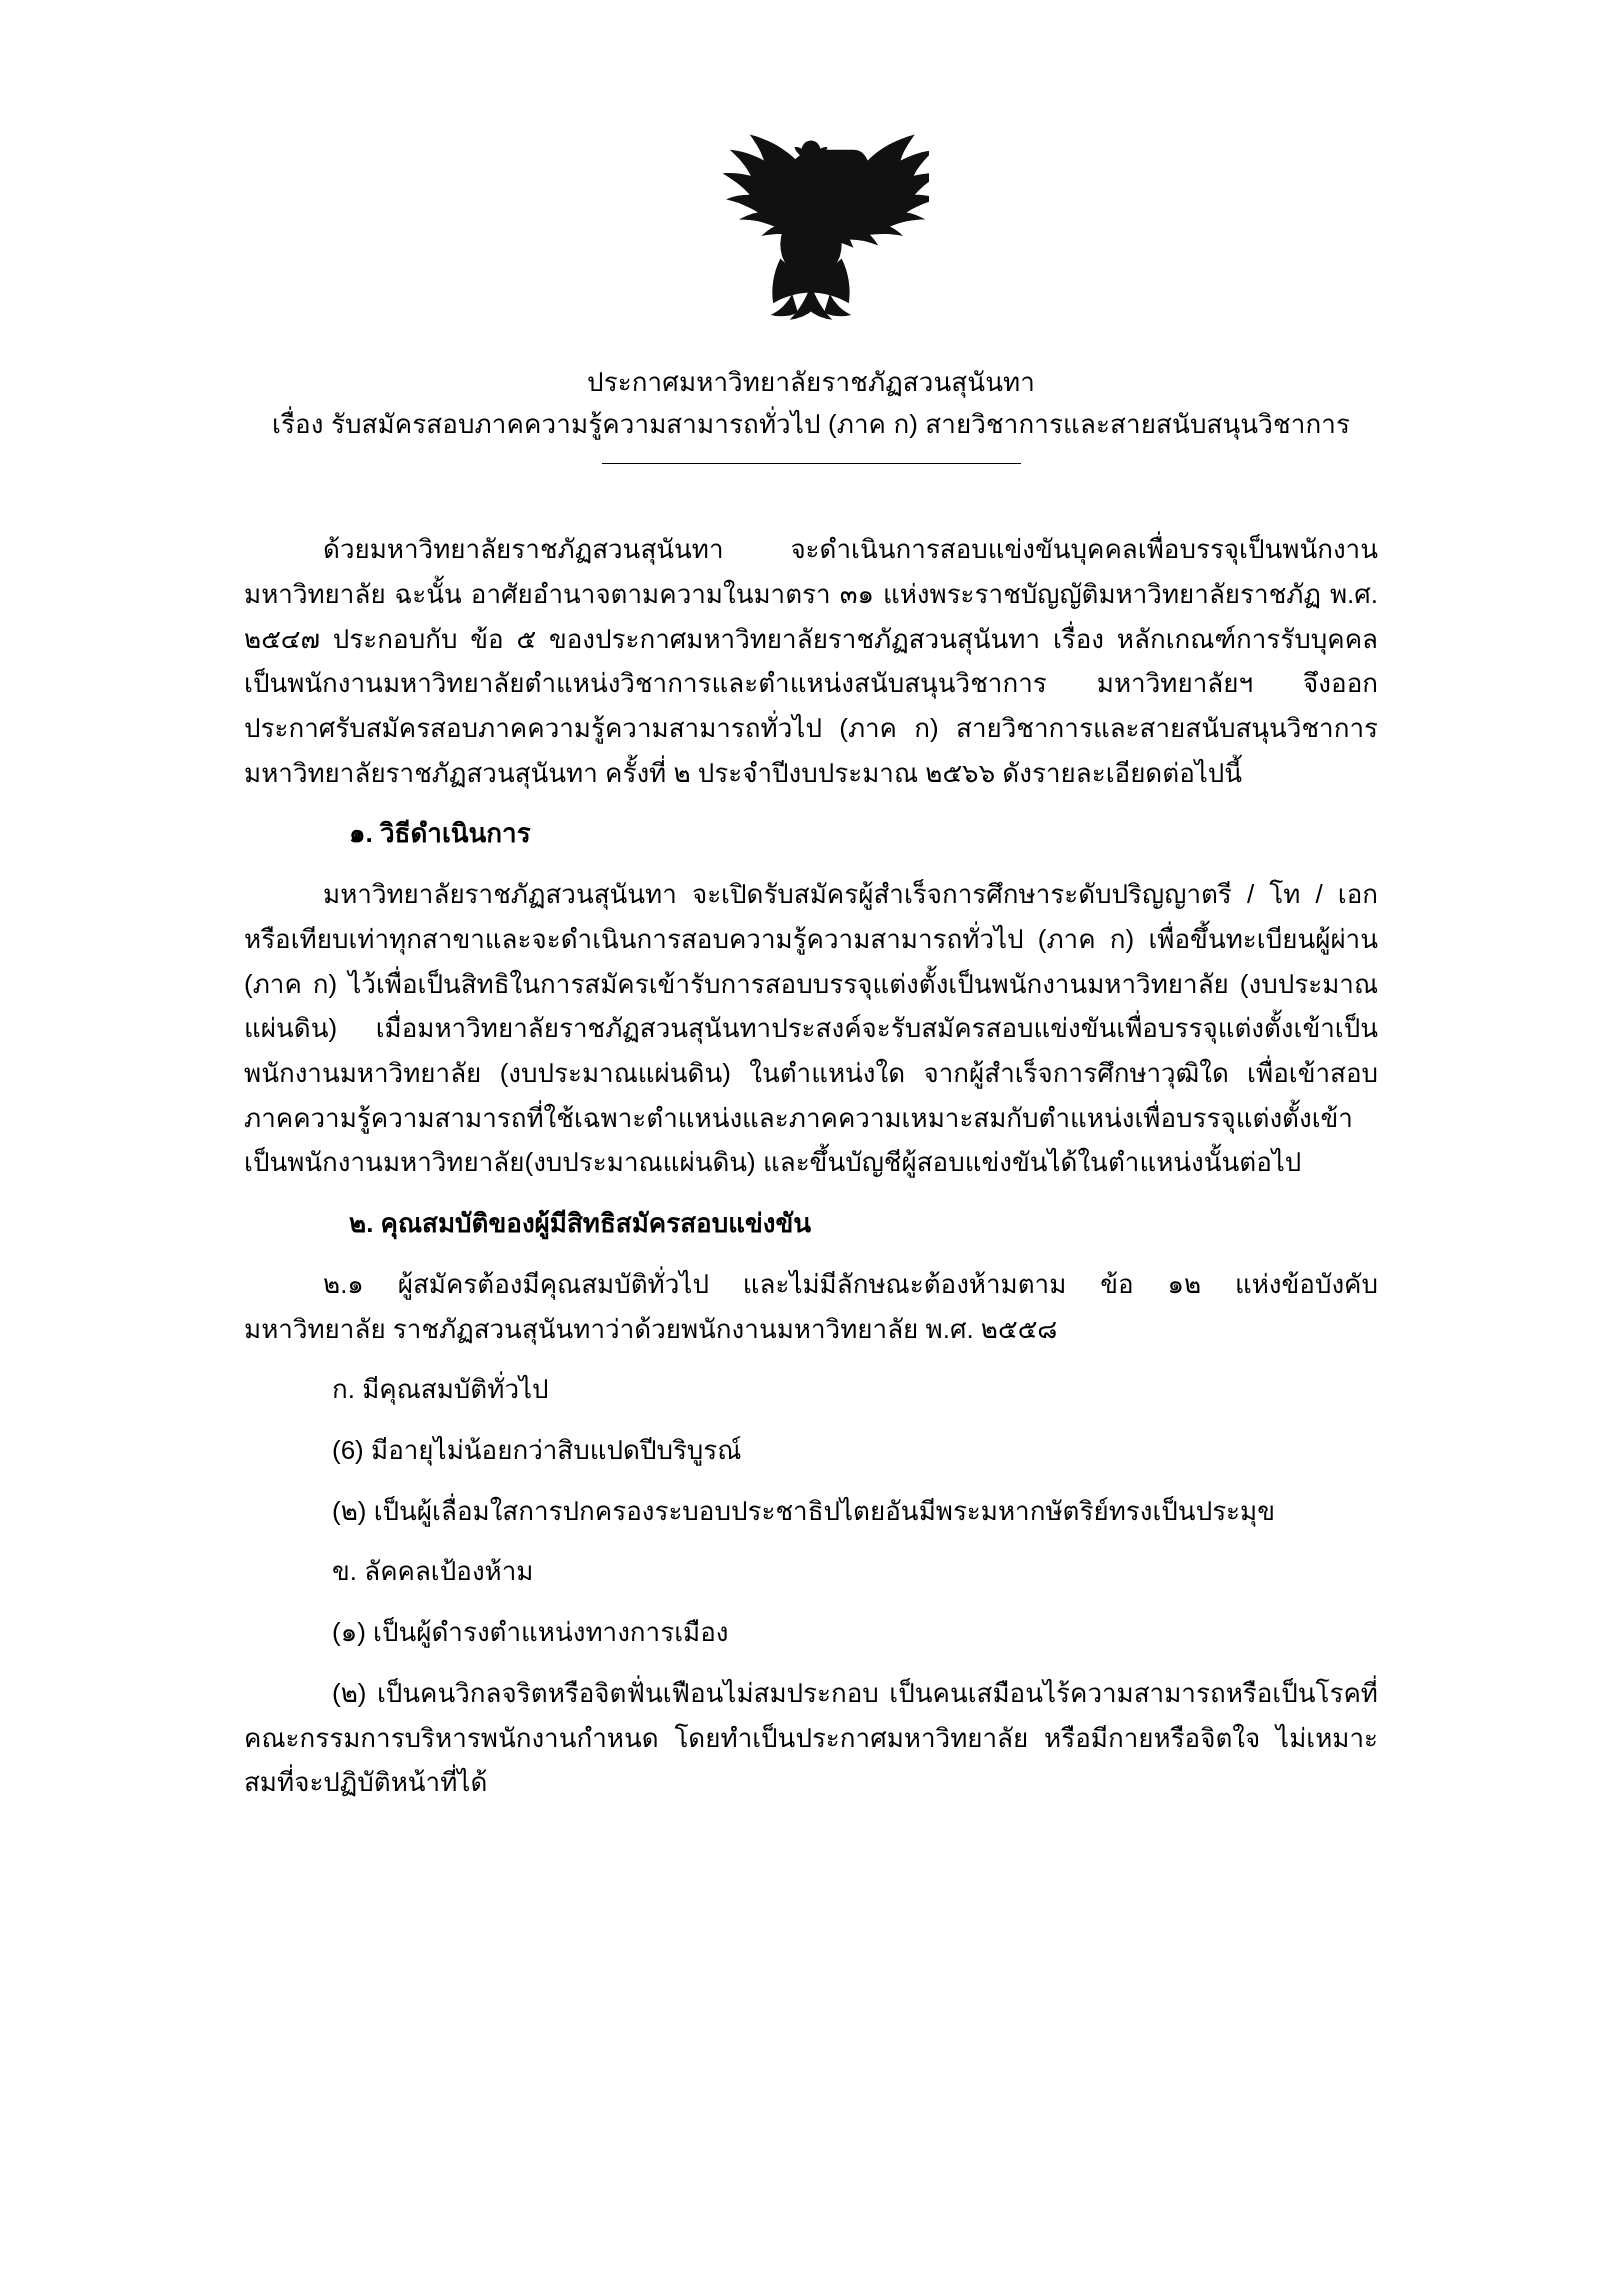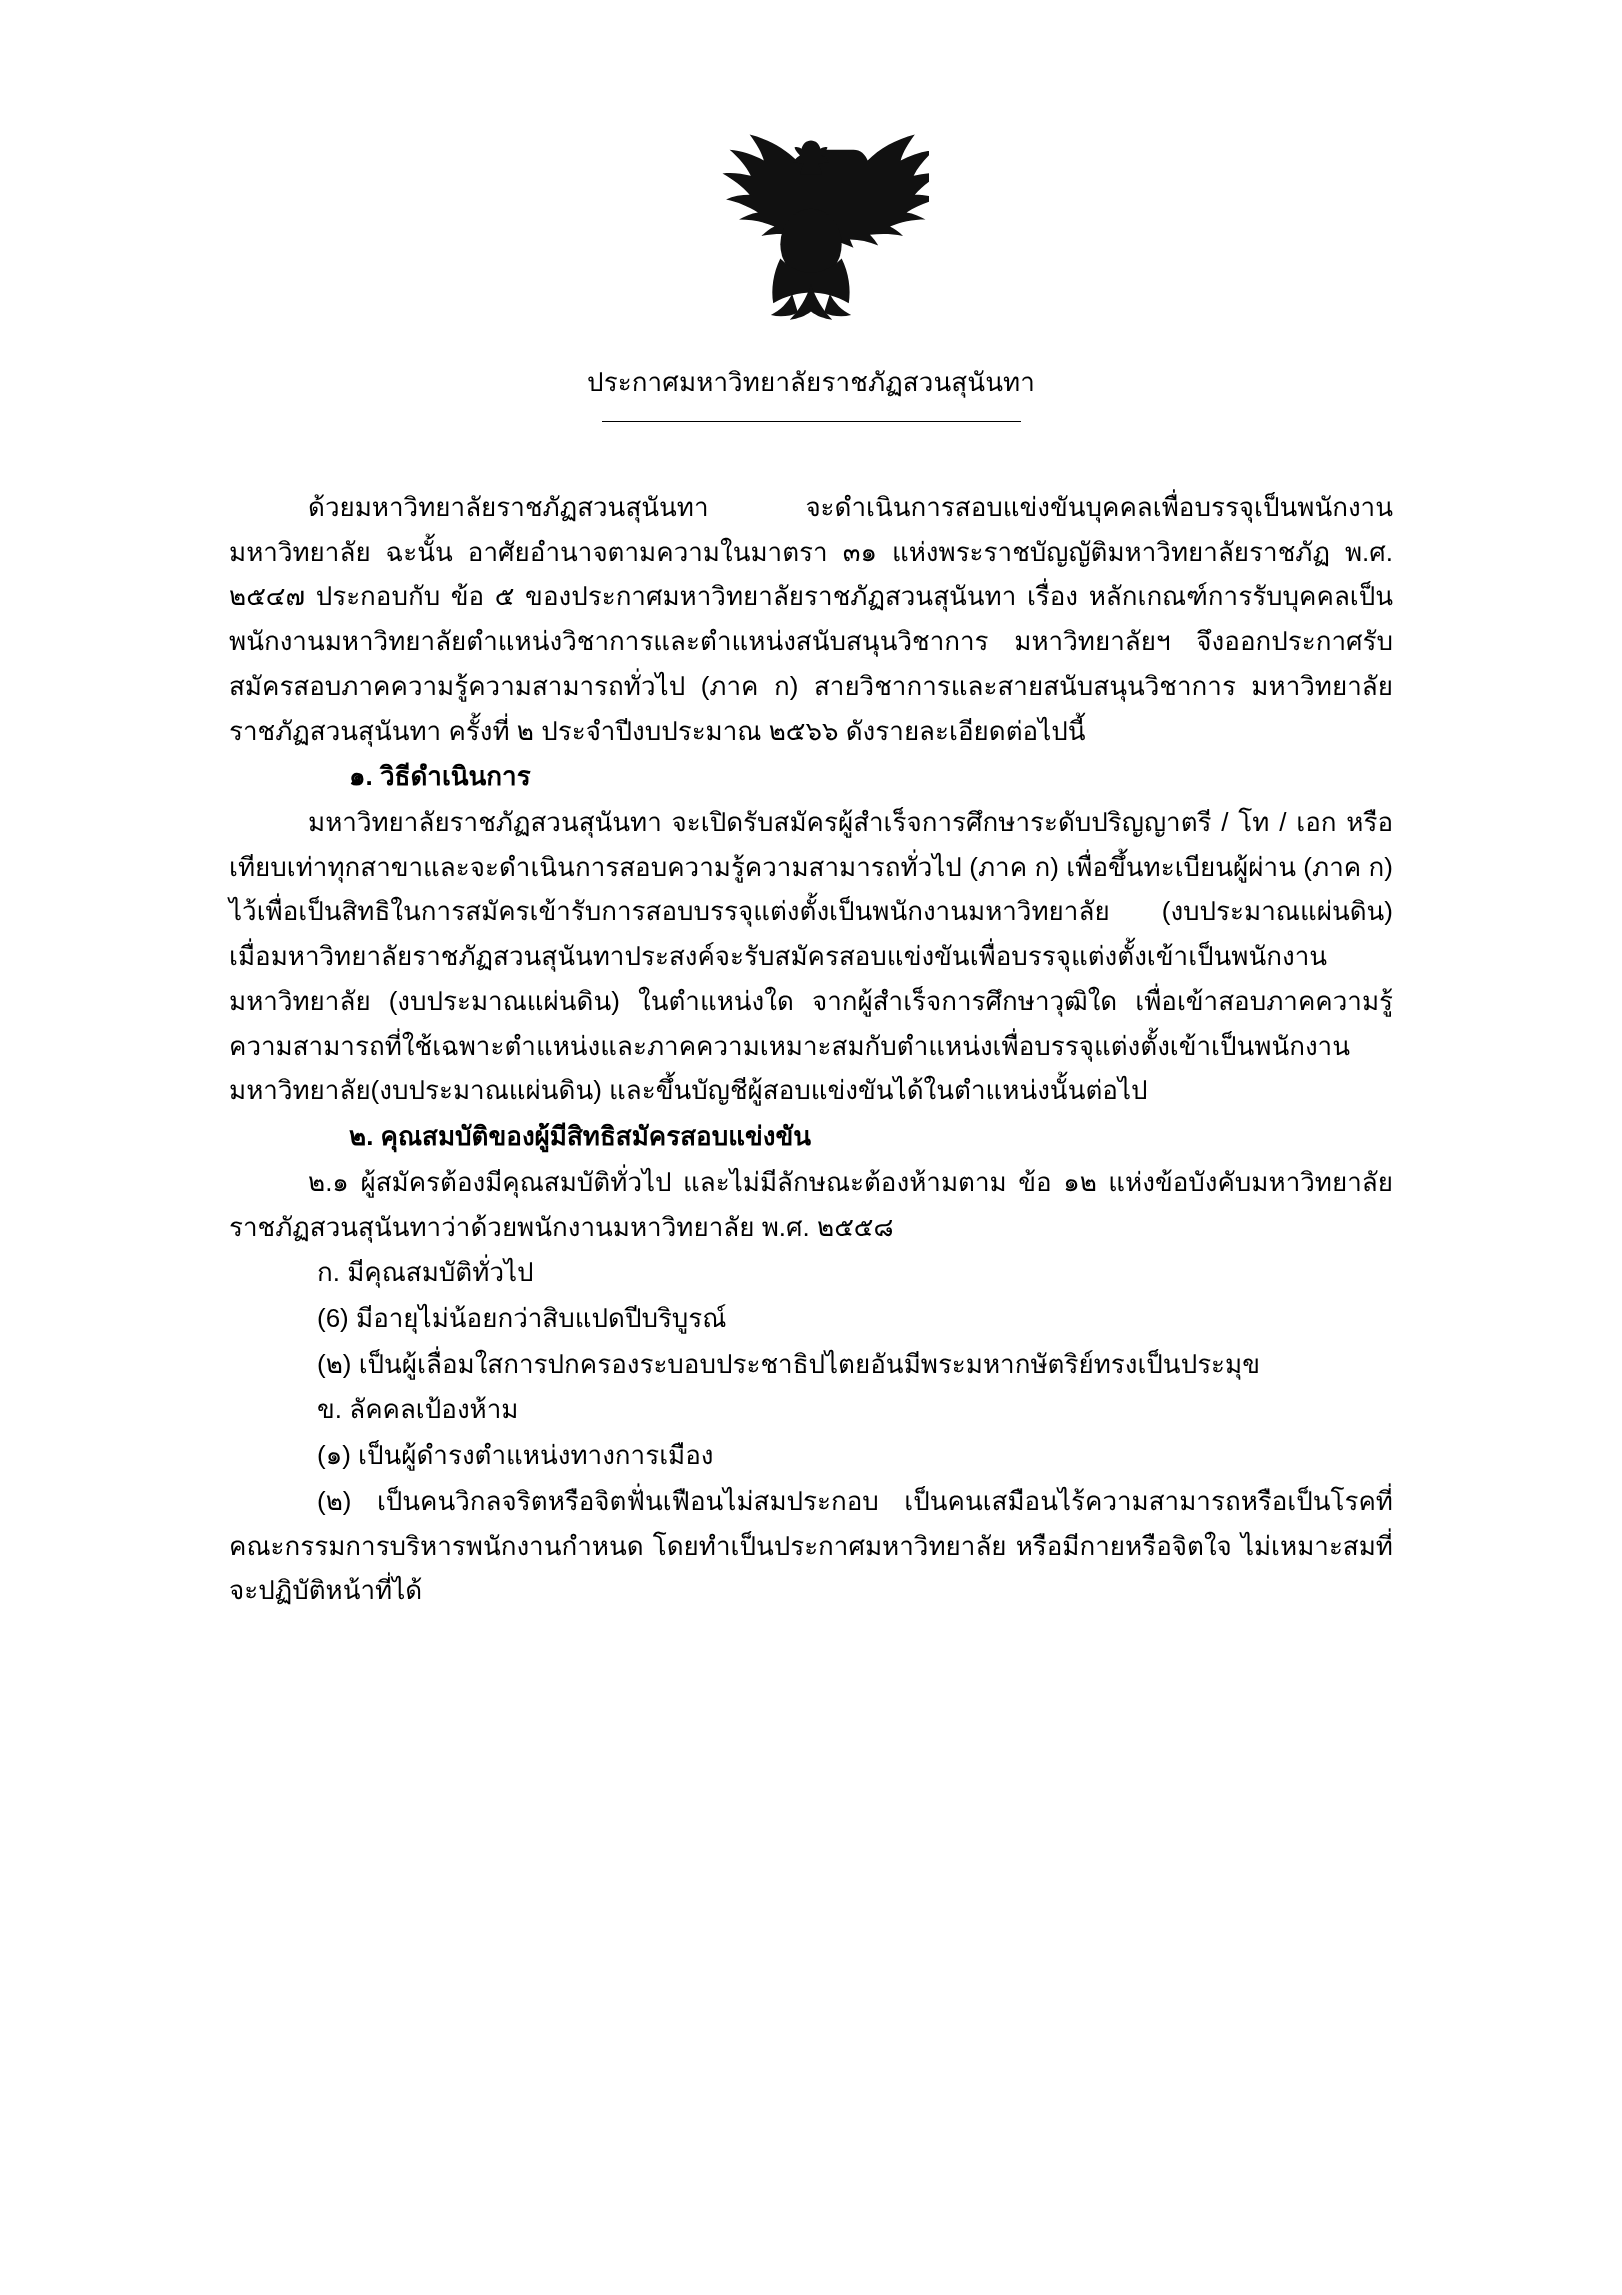--- a/index.html
+++ b/index.html
@@ -47,21 +47,21 @@
     width: 419px;
     height: 0;
     border-top: 1.3px solid #000;
   }
   .body-block {
     margin-top: 63px;
   }
   p.para {
     font-size: 26px;
     line-height: 1.72;
-    margin: 1px;
+    margin: 16px;
     text-align: justify;
     text-justify: inter-word;
     text-indent: 0;
     hyphens: none;
   }
   p.para.indent {
     text-indent: 79px;
   }
   p.para.indent-xs {
     text-indent: 88px;
@@ -95,20 +95,21 @@
 
         <path d="M84 160c-4 8-10 14-18 18 8 2 16 1 23-2zM116 160c4 8 10 14 18 18-8 2-16 1-23-2z"></path>
 
         <path d="M100 152c-4 12-10 22-18 30 7-1 13-3 18-7 5 4 11 6 18 7-8-8-14-18-18-30z"></path>
       </g>
     </svg>
   </div>
 
   <div class="header-block">
     <div class="header-line">ประกาศมหาวิทยาลัยราชภัฏสวนสุนันทา</div>
+    <div class="header-line">เรื่อง   รับสมัครสอบภาคความรู้ความสามารถทั่วไป (ภาค ก) สายวิชาการและสายสนับสนุนวิชาการ</div>
   </div>
 
   <div class="rule-wrap">
     <div class="rule"></div>
   </div>
 
   <div class="body-block">
 
     <p class="para indent">ด้วยมหาวิทยาลัยราชภัฏสวนสุนันทา จะดำเนินการสอบแข่งขันบุคคลเพื่อบรรจุเป็นพนักงานมหาวิทยาลัย  ฉะนั้น  อาศัยอำนาจตามความในมาตรา  ๓๑  แห่งพระราชบัญญัติมหาวิทยาลัยราชภัฏ  พ.ศ. ๒๕๔๗ ประกอบกับ  ข้อ  ๕  ของประกาศมหาวิทยาลัยราชภัฏสวนสุนันทา  เรื่อง  หลักเกณฑ์การรับบุคคลเป็นพนักงานมหาวิทยาลัยตำแหน่งวิชาการและตำแหน่งสนับสนุนวิชาการ  มหาวิทยาลัยฯ  จึงออกประกาศรับสมัครสอบภาคความรู้ความสามารถทั่วไป  (ภาค  ก)  สายวิชาการและสายสนับสนุนวิชาการ  มหาวิทยาลัยราชภัฏสวนสุนันทา ครั้งที่ ๒ ประจำปีงบประมาณ ๒๕๖๖ ดังรายละเอียดต่อไปนี้</p>
 

